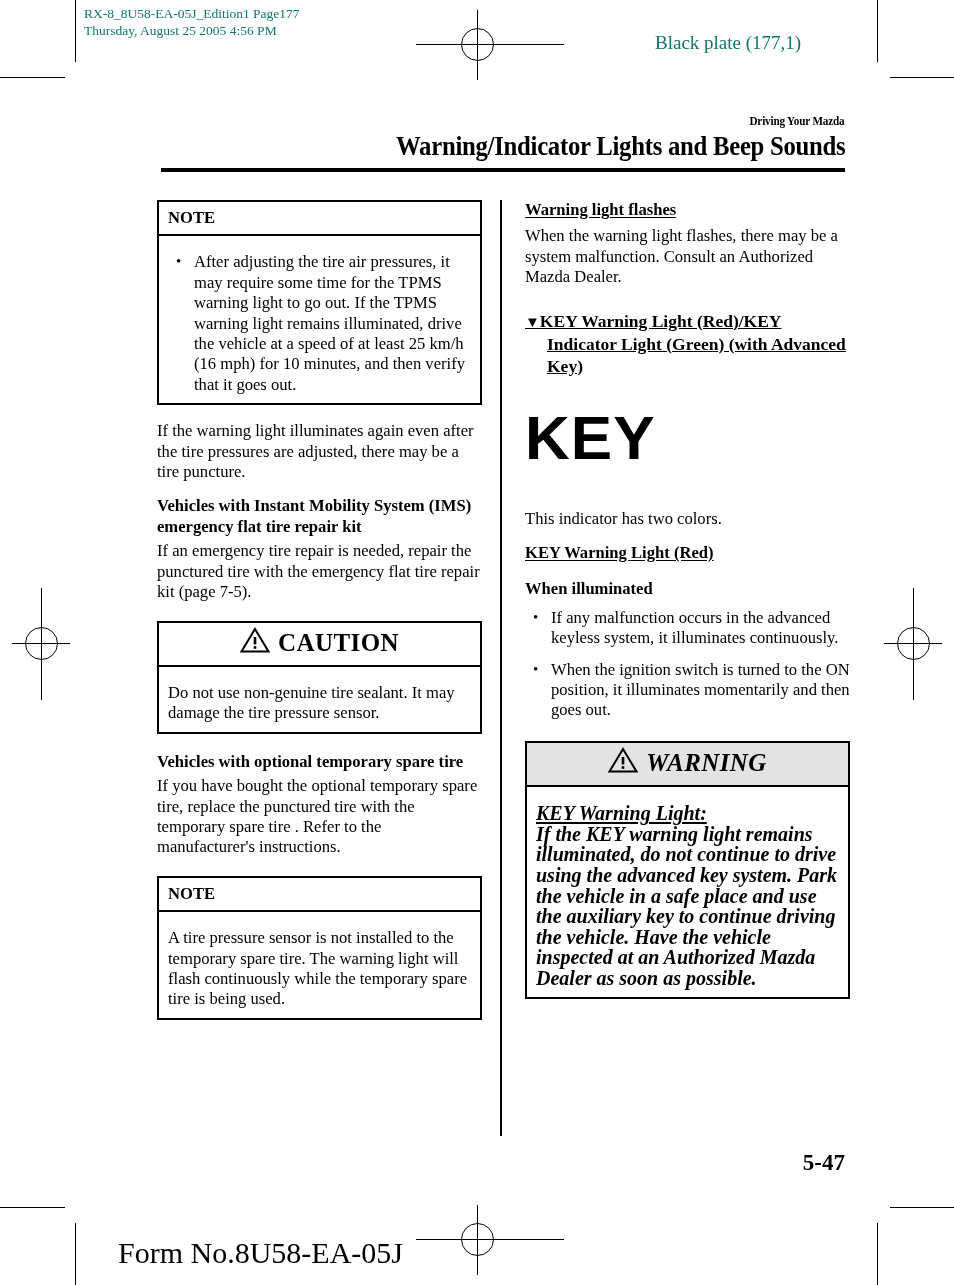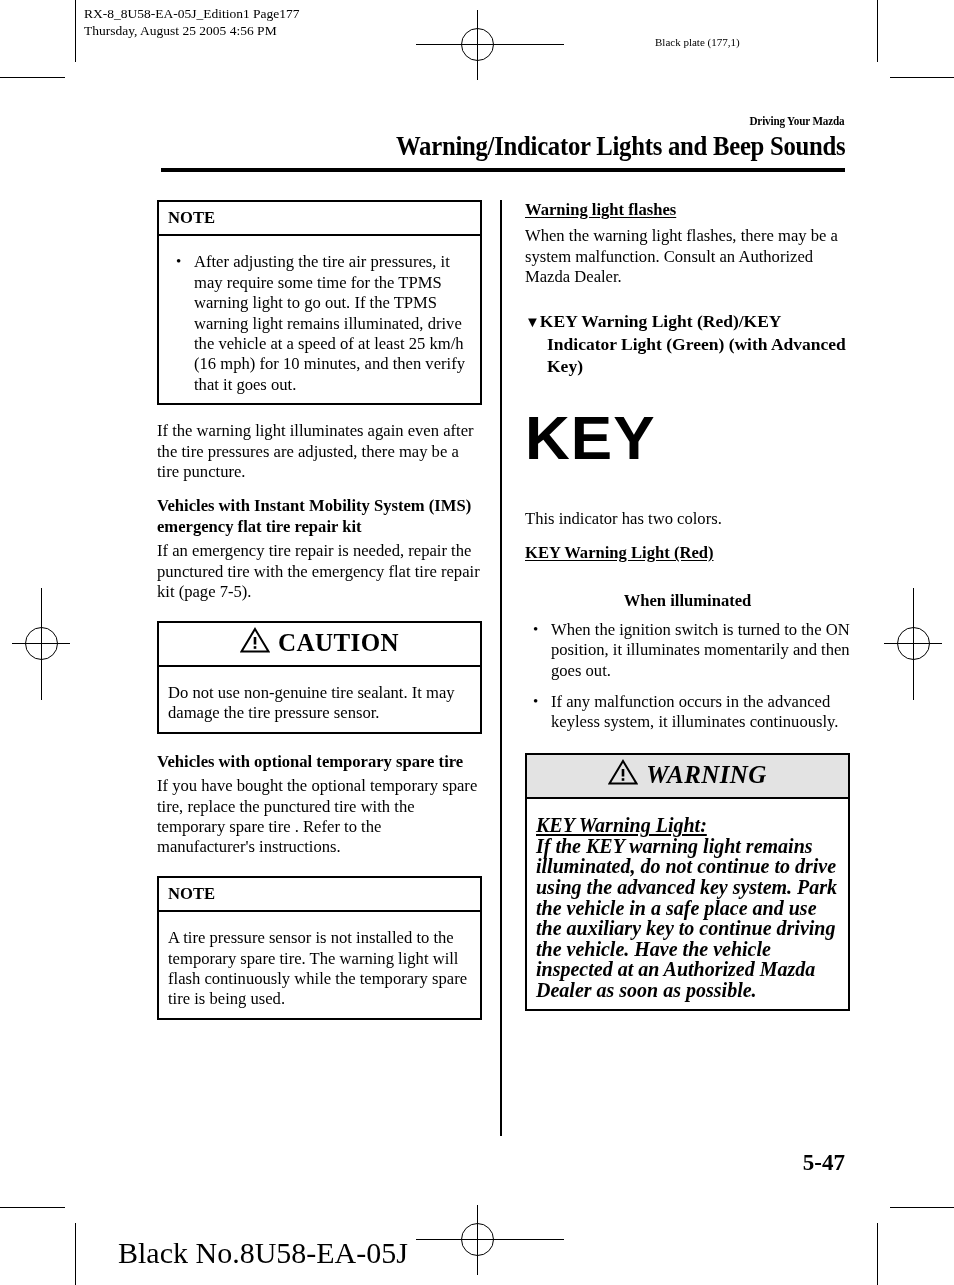--- a/index.html
+++ b/index.html
@@ -26,24 +26,24 @@
     background: transparent;
   }
 
   
   .slug {
     position: absolute;
     font-family: "Liberation Serif", "DejaVu Serif", serif;
     font-size: 13.5px;
     line-height: 17px;
     white-space: pre;
-    color: #000000;
+    color: #0f766e;
   }
   .slug-left { left: 84px; top: 5px; }
-  .slug-right { left: 655px; top: 34px; font-size: 11px; }
+  .slug-right { left: 655px; top: 34px; font-size: 19px; }
 
   
   .page-body {
     position: absolute;
     left: 9px; top: 0; width: 954px; height: 1285px;
   }
 
   .head-kicker {
     position: absolute;
     right: 118px;
@@ -110,20 +110,21 @@
   }
 
   .tri-head {
     font-weight: bold;
     font-size: 17.5px;
     line-height: 22px;
     margin-top: 22px;
     margin-bottom: 6px;
     padding-left: 22px;
     text-indent: -22px;
+    text-decoration: underline;
   }
   .tri {
     font-size: 15px;
     letter-spacing: 0px;
   }
 
   
   ul.bul {
     list-style: none;
     margin: 0 0 12px 0;
@@ -328,25 +329,25 @@
     <p class="tri-head"><span class="tri">▼</span><span>KEY Warning Light (Red)/KEY Indicator Light (Green) (with Advanced Key)</span></p>
 
     <div class="key-symbol">KEY</div>
 
     <p class="para">This indicator has two colors.</p>
 
     <div>
       <span class="ul-head">KEY Warning Light (Red)</span>
     </div>
 
-    <p class="sub-head" style="margin-top:22px;text-align:center;">When illuminated</p>
+    <p class="sub-head" style="margin-top:10px;">When illuminated</p>
 
     <ul class="bul" style="margin-top:8px; margin-bottom:20px;">
+      <li>If any malfunction occurs in the advanced keyless system, it illuminates continuously.</li>
       <li>When the ignition switch is turned to the ON position, it illuminates momentarily and then goes out.</li>
-      <li>If any malfunction occurs in the advanced keyless system, it illuminates continuously.</li>
     </ul>
 
     <div class="box">
       <div class="box-head alert gray">
         <span class="tri-warn">
           <svg width="30" height="26" viewBox="0 0 30 26" aria-hidden="true">
             <polygon points="15,2 28.5,24.5 1.5,24.5" fill="none" stroke="#000" stroke-width="2"></polygon>
             <rect x="13.7" y="10" width="2.6" height="7.5" fill="#000"></rect>
             <rect x="13.7" y="19.2" width="2.6" height="2.6" fill="#000"></rect>
           </svg>
@@ -356,13 +357,13 @@
         <span class="lead">KEY Warning Light:</span><br>
         <span>If the KEY warning light remains illuminated, do not continue to drive using the advanced key system. Park the vehicle in a safe place and use the auxiliary key to continue driving the vehicle. Have the vehicle inspected at an Authorized Mazda Dealer as soon as possible.</span>
       </div>
     </div>
 
   </div>
 
   <div class="page-num">5-47</div>
 </div>
 
-<div class="form-no">Black No.8U58-EA-05J</div>
+<div class="form-no">Form No.8U58-EA-05J</div>
 
 </body></html>

